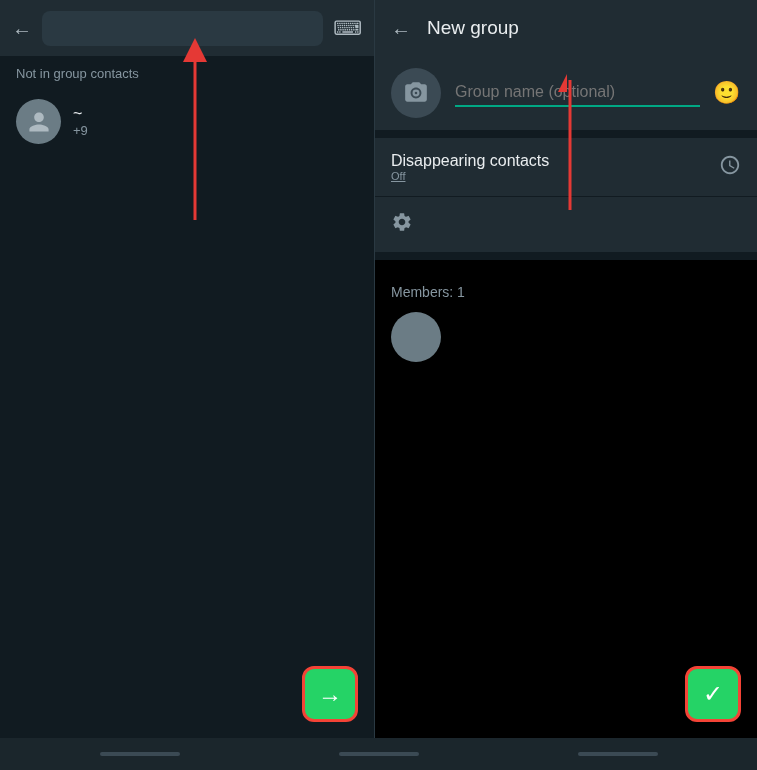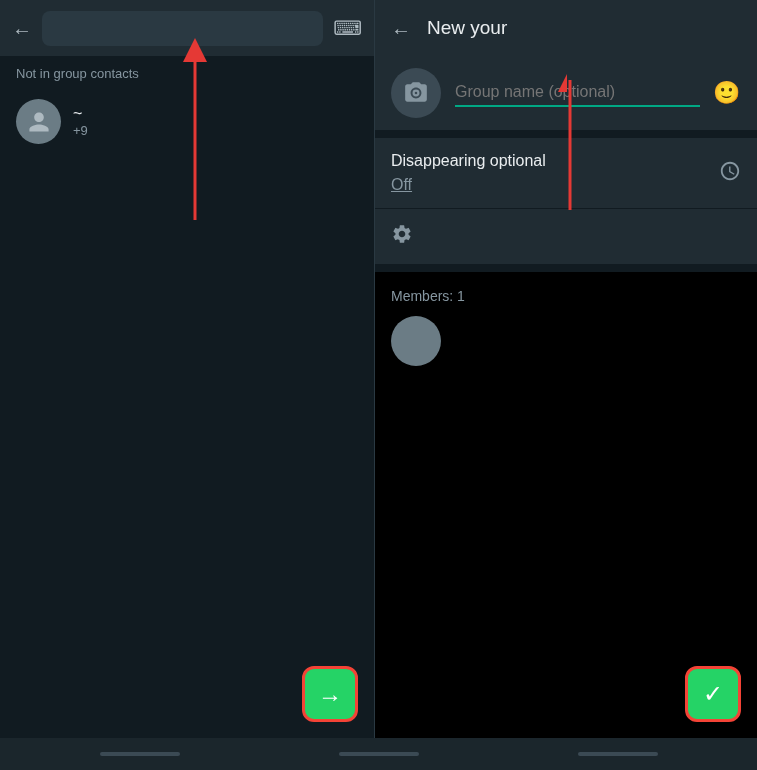--- a/index.html
+++ b/index.html
@@ -203,36 +203,36 @@
       background: #202c33;
       margin-top: 8px;
     }
 
     .settings-row-text .label {
       font-size: 16px;
       color: #e9edef;
     }
 
     .settings-row-text .sub {
-      font-size: 16px;
-      color: #8696a0;
-      margin-top: 6px;
+      font-size: 11px;
+      color: #8696a0;
+      margin-top: 0;
       text-decoration: underline;
     }
 
     .settings-icon {
       color: #8696a0;
       font-size: 20px;
     }
 
     
     .members-section {
       background: #000;
       flex: 1;
-      padding: 16px 16px;
+      padding: 24px 16px;
       margin-top: 8px;
     }
 
     .members-label {
       font-size: 14px;
       color: #8696a0;
       margin-bottom: 12px;
     }
 
     .member-avatar {
@@ -311,36 +311,36 @@
     </svg>
 
     <div class="fab-container-left">
       <div class="fab-btn">→</div>
     </div>
   </div>
 
   <div class="right-panel">
     <div class="right-header">
       <button class="back-btn">←</button>
-      <span class="title">New your</span>
+      <span class="title">New group</span>
     </div>
 
     <div class="group-name-row">
       <div class="group-photo-circle">
         <svg width="26" height="26" viewBox="0 0 24 24" fill="#8696a0">
           <path d="M12 15.2A3.2 3.2 0 1 0 12 8.8a3.2 3.2 0 0 0 0 6.4zm0-2a1.2 1.2 0 1 1 0-2.4 1.2 1.2 0 0 1 0 2.4zM9 2L7.17 4H4c-1.1 0-2 .9-2 2v12c0 1.1.9 2 2 2h16c1.1 0 2-.9 2-2V6c0-1.1-.9-2-2-2h-3.17L15 2H9zm3 15c-2.76 0-5-2.24-5-5s2.24-5 5-5 5 2.24 5 5-2.24 5-5 5z"></path>
         </svg>
       </div>
       <input class="group-name-input" type="text" placeholder="Group name (optional)" style="">
       <span class="emoji-btn">🙂</span>
     </div>
 
     <div class="settings-row">
       <div class="settings-row-text">
-        <div class="label">Disappearing optional</div>
+        <div class="label">Disappearing contacts</div>
         <div class="sub">Off</div>
       </div>
       <span class="settings-icon">
         <svg width="22" height="22" viewBox="0 0 24 24" fill="#8696a0">
           <path d="M12 2C6.48 2 2 6.48 2 12s4.48 10 10 10 10-4.48 10-10S17.52 2 12 2zm0 18c-4.41 0-8-3.59-8-8s3.59-8 8-8 8 3.59 8 8-3.59 8-8 8zm.5-13H11v6l5.25 3.15.75-1.23-4.5-2.67V7z"></path>
         </svg>
       </span>
     </div>
 
     <div class="settings-row" style="margin-top:1px;">

